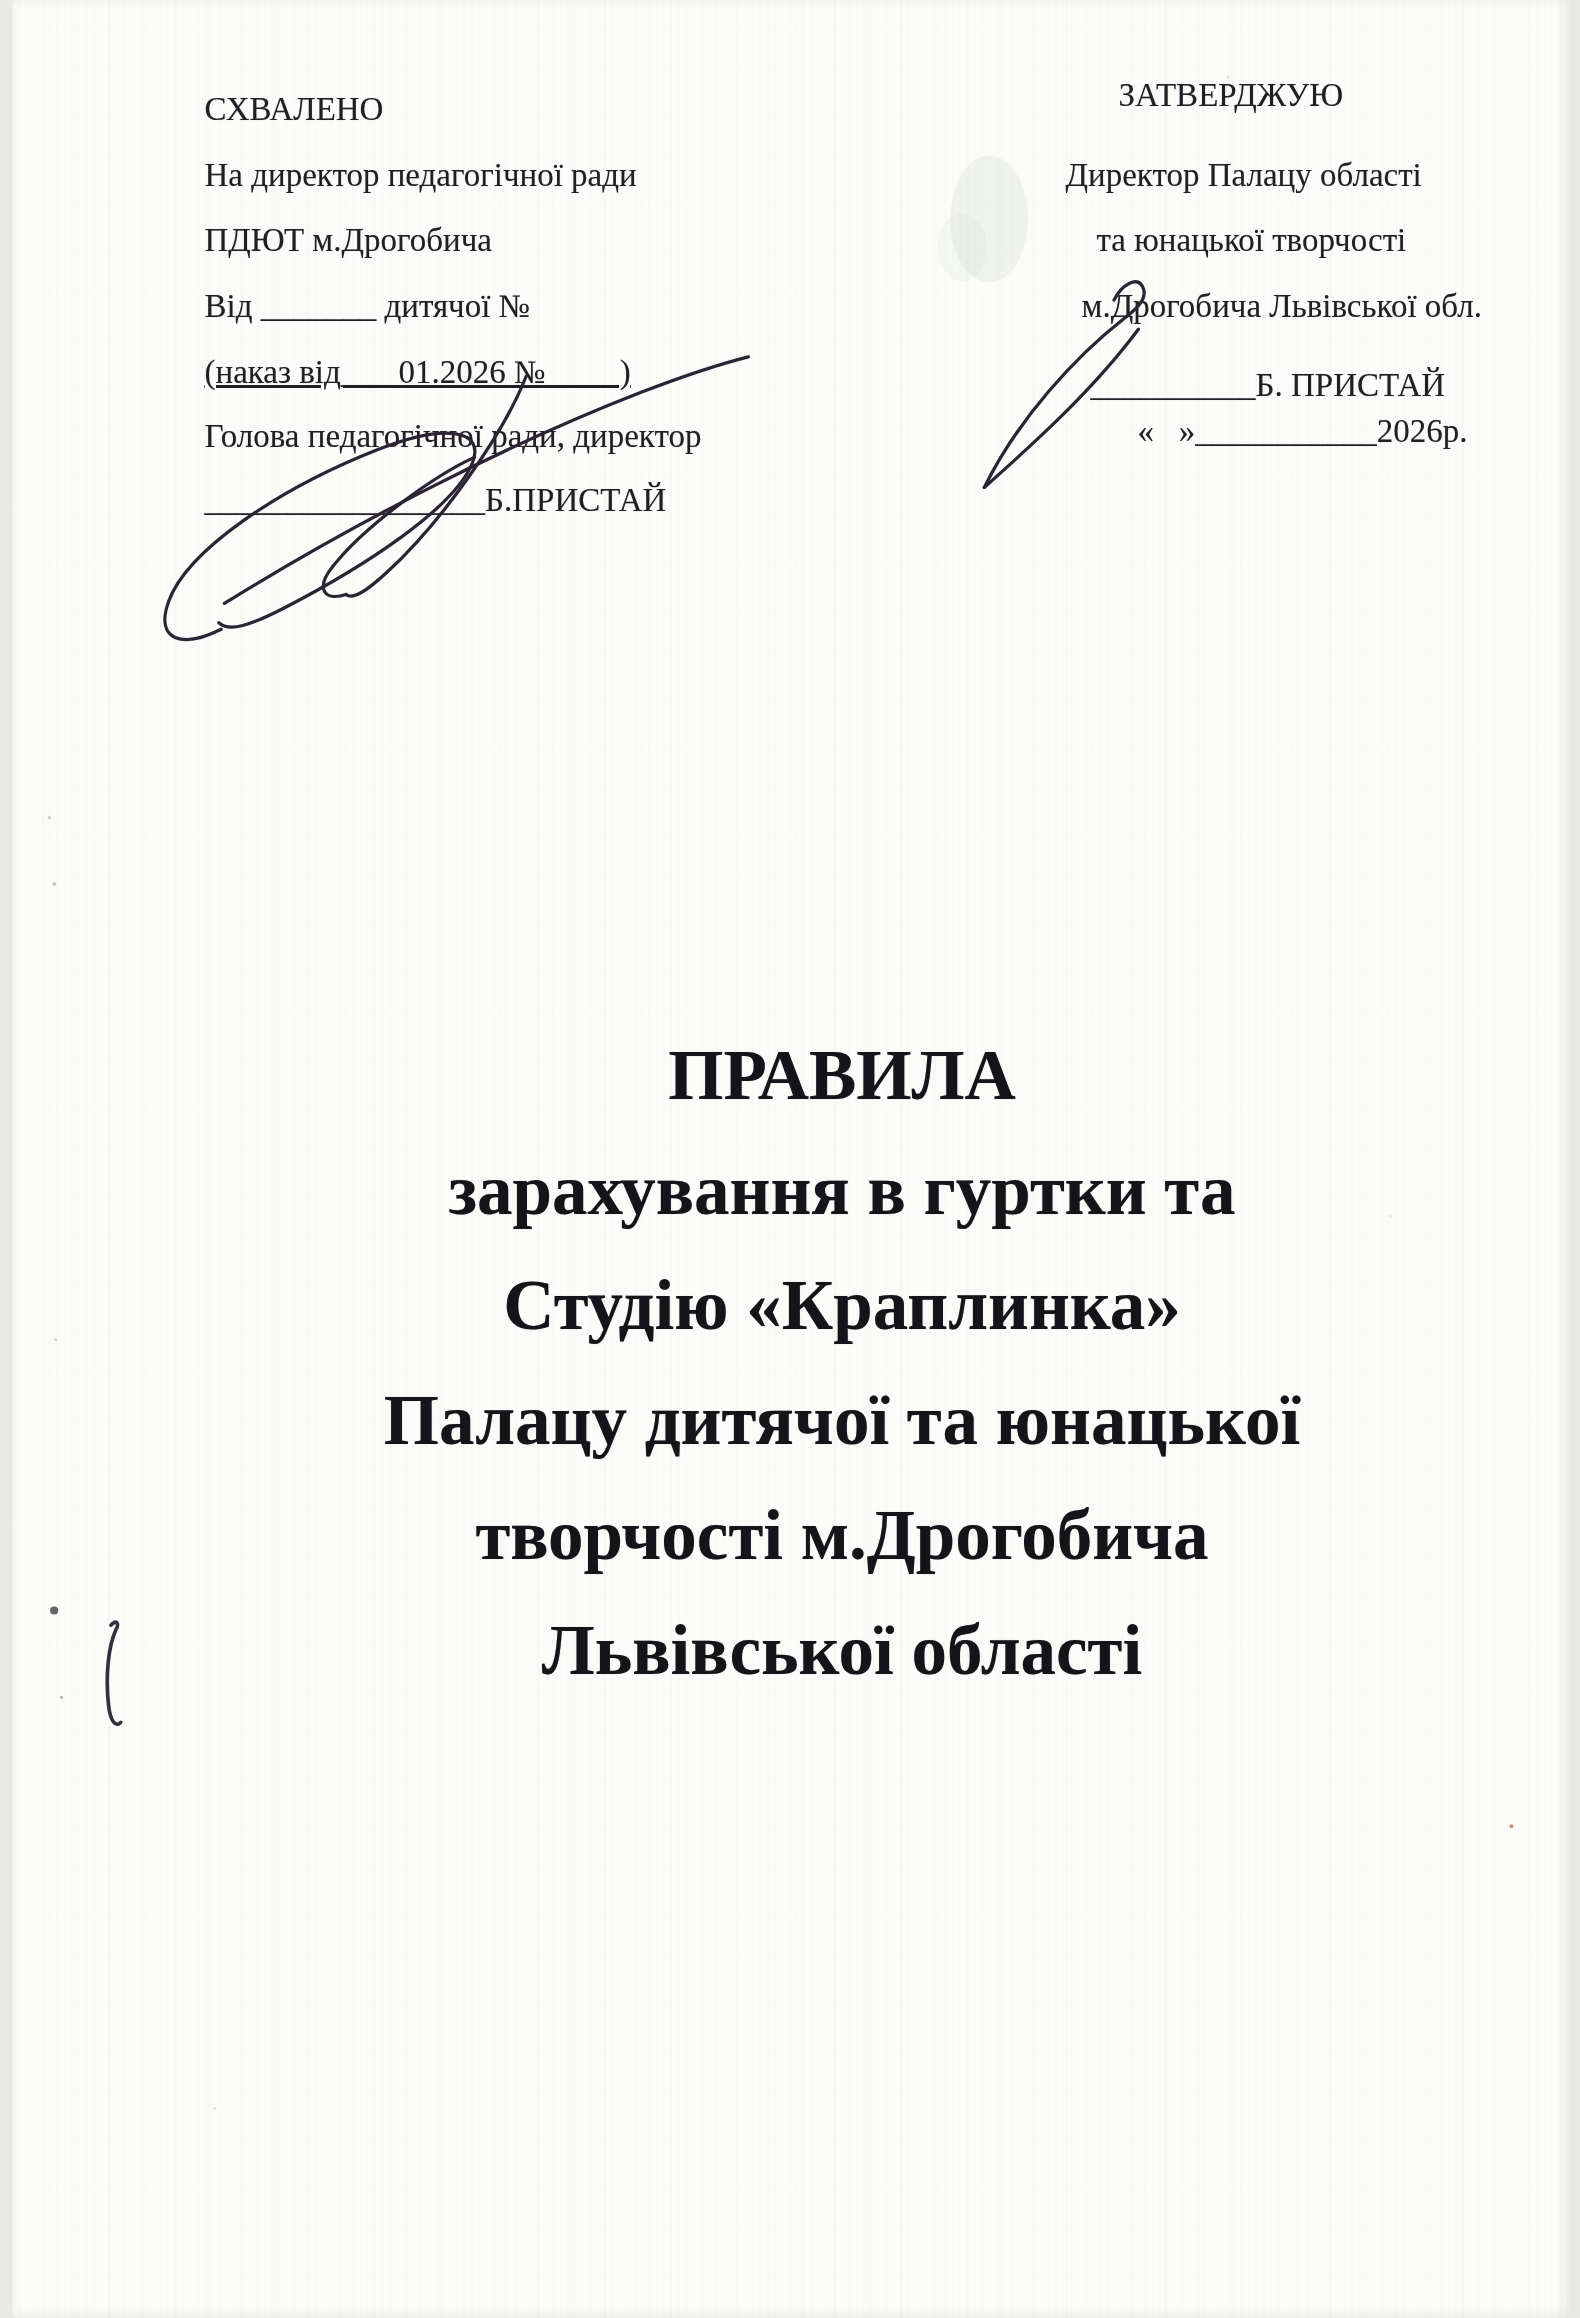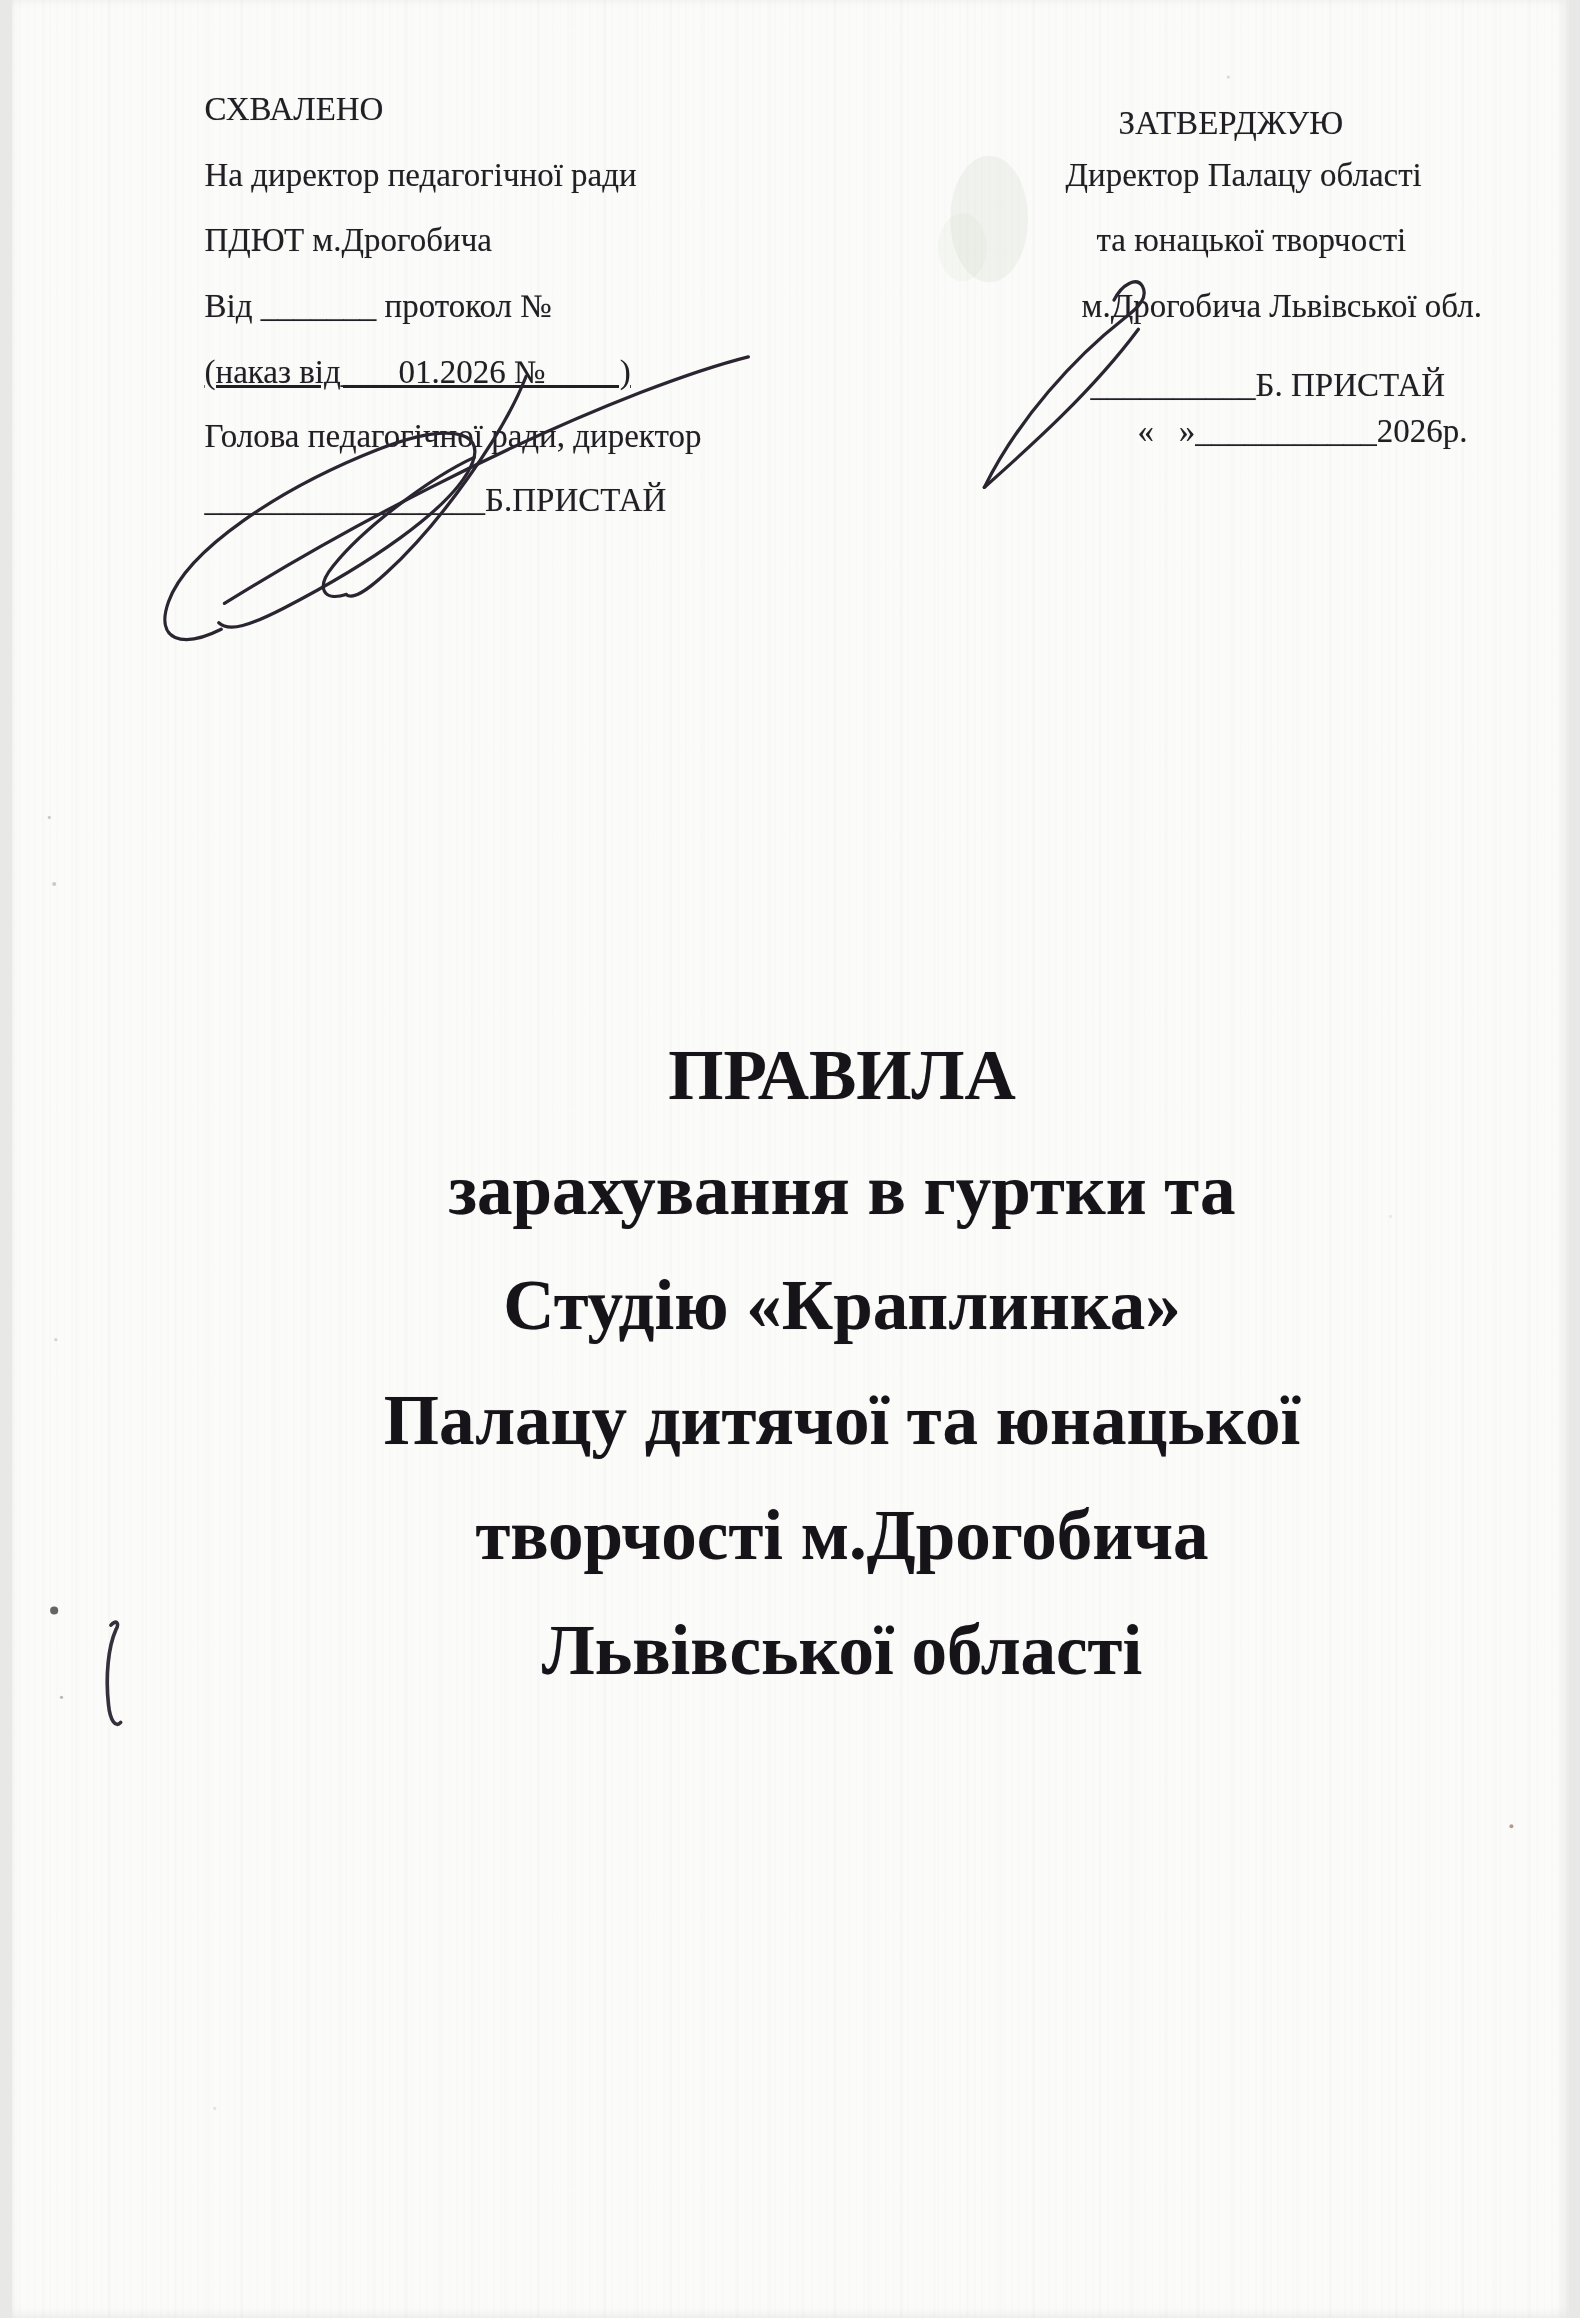--- a/index.html
+++ b/index.html
@@ -42,28 +42,28 @@
 </style>
 </head>
 <body>
 
 <div class="page">
 
   <div>
     <div class="hline" style="left:193px;top:90px;">СХВАЛЕНО</div>
     <div class="hline" style="left:193px;top:156px;">На директор педагогічної ради</div>
     <div class="hline" style="left:193px;top:221px;">ПДЮТ м.Дрогобича</div>
-    <div class="hline" style="left:193px;top:287px;">Від _______ протокол №</div>
+    <div class="hline" style="left:193px;top:287px;">Від _______ дитячої №</div>
     <div class="hline" style="left:193px;top:353px;text-decoration:underline;">(наказ від___ 01.2026 №&nbsp;&nbsp;&nbsp;&nbsp;&nbsp;&nbsp;&nbsp;&nbsp;&nbsp;)</div>
     <div class="hline" style="left:193px;top:417px;">Голова педагогічної ради, директор</div>
     <div class="hline" style="left:193px;top:481px;">_________________Б.ПРИСТАЙ</div>
   </div>
 
   <div>
-    <div class="hline" style="left:1107px;top:104px;">ЗАТВЕРДЖУЮ</div>
+    <div class="hline" style="left:1107px;top:76px;">ЗАТВЕРДЖУЮ</div>
     <div class="hline" style="left:1054px;top:156px;">Директор Палацу області</div>
     <div class="hline" style="left:1085px;top:221px;text-align:right;">та юнацької творчості</div>
     <div class="hline" style="left:1070px;top:287px;">м.Дрогобича Львівської обл.</div>
     <div class="hline" style="left:1079px;top:366px;">__________Б. ПРИСТАЙ</div>
     <div class="hline" style="left:1126px;top:412px;">«&nbsp;&nbsp;&nbsp;»___________2026р.</div>
   </div>
 
   <div class="title-block">
     <div class="tline">ПРАВИЛА</div>
     <div class="tline">зарахування в гуртки та</div>

